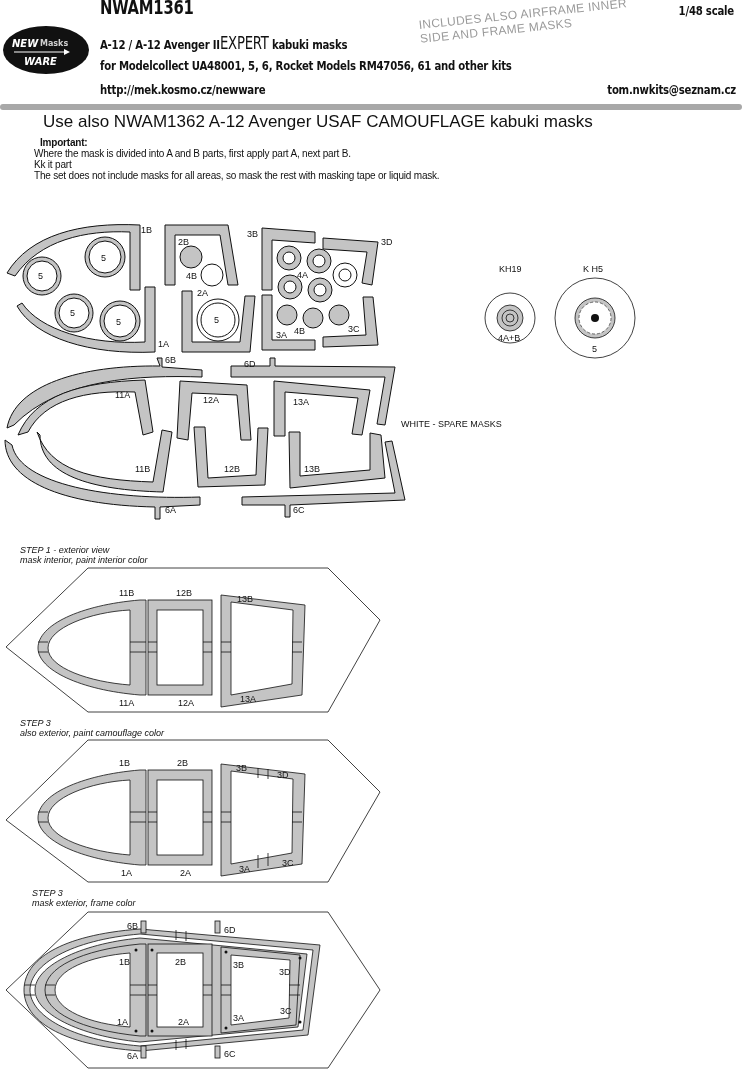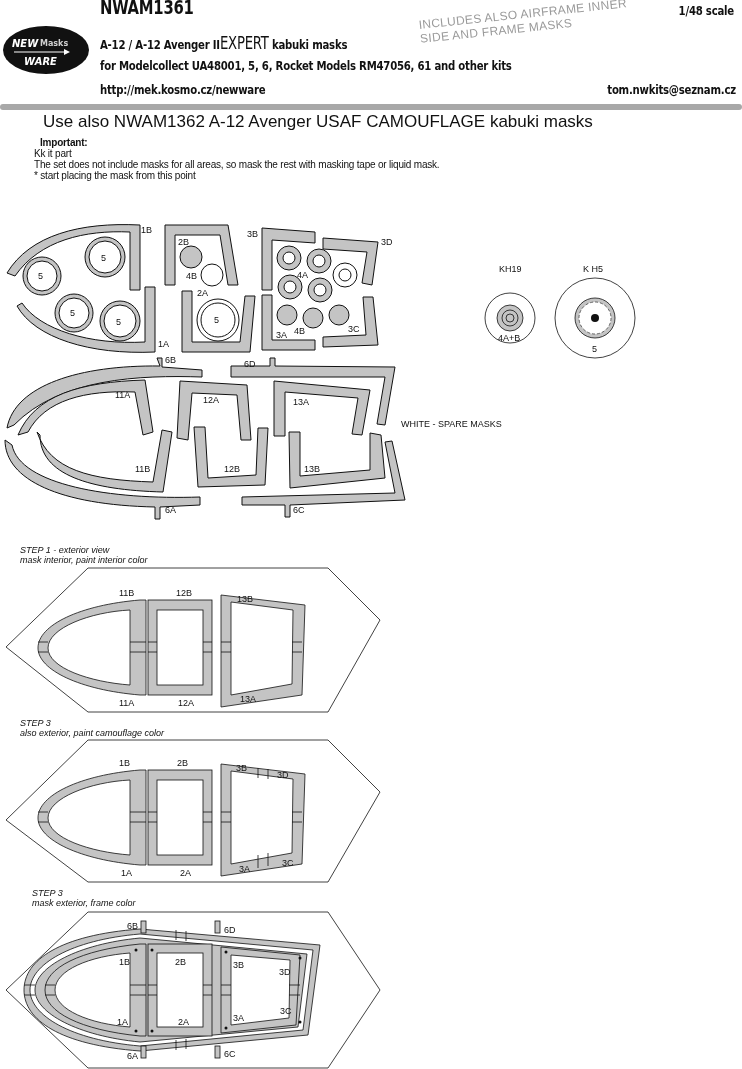--- a/index.html
+++ b/index.html
@@ -46,23 +46,23 @@
 <div id="stamp" class="abs">
   <div>INCLUDES ALSO AIRFRAME INNER</div>
   <div>SIDE AND FRAME MASKS</div>
 </div>
 <div id="bar" class="abs"></div>
 
 <div id="use-also" class="abs">Use also NWAM1362 A-12 Avenger USAF CAMOUFLAGE kabuki masks</div>
 
 <div id="important" class="abs">
   <div class="hd">Important:</div>
+  <div>Where the mask is divided into A and B parts, first apply part A, next part B.</div>
   <div>Kk it part</div>
   <div>The set does not include masks for all areas, so mask the rest with masking tape or liquid mask.</div>
-  <div>* start placing the mask from this point</div>
 </div>
 
 <svg class="abs" style="left:0;top:215px" width="742" height="310" viewBox="0 215 742 310">
   <g fill="#c4c4c4" stroke="#111" stroke-width="1">
 
     <path d="M7,273 C30,235 80,222 140,225 L140,290 L130,290 L130,232 C85,230 40,240 15,276 Z"></path>
 
     <path d="M22,303 C40,330 90,345 145,342 L145,287 L155,287 L155,352 C90,355 35,338 17,306 Z"></path>
 
     <circle cx="42" cy="276" r="19"></circle>

